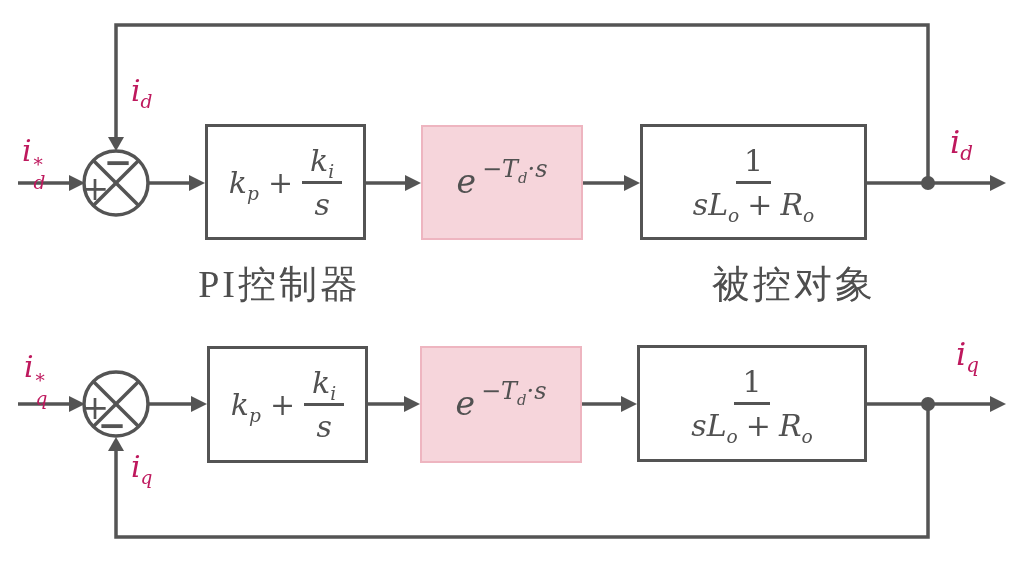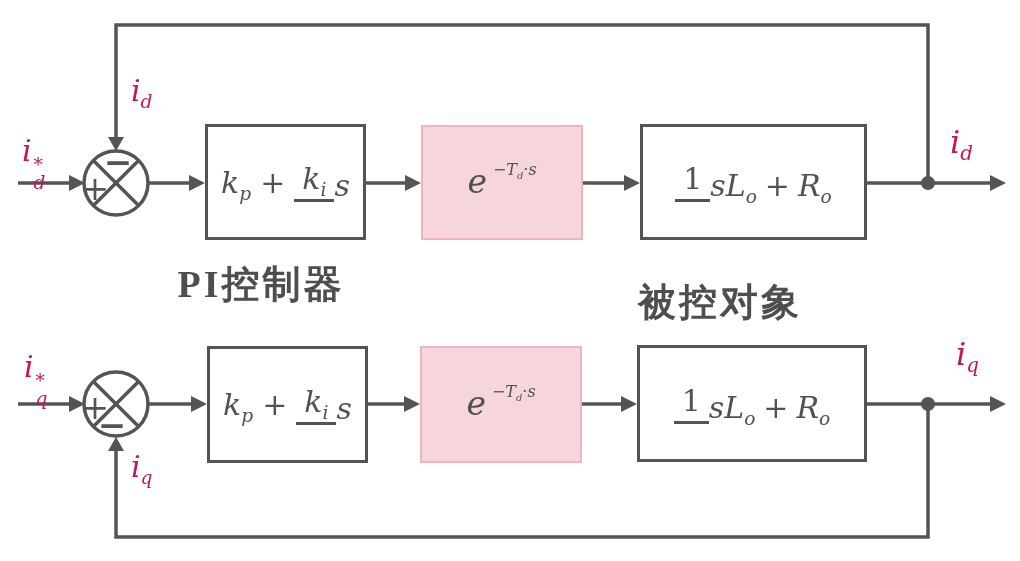--- a/index.html
+++ b/index.html
@@ -13,44 +13,44 @@
   .block{
     position:absolute;box-sizing:border-box;background:#ffffff;
     border:3px solid #545454;display:flex;align-items:center;justify-content:center;
   }
   .block.delay{background:#f6d5db;border:2px solid #eeb5c0;}
 
   
   .math{display:flex;align-items:center;font-style:italic;font-size:30px;color:#515151;line-height:1.1;white-space:nowrap;}
   .math .op{font-style:normal;margin:0 9px;}
   sub.msub{font-size:0.62em;font-style:italic;line-height:0;}
-  .frac{display:inline-flex;flex-direction:row;align-items:flex-end;text-align:center;}
+  .frac{display:inline-flex;flex-direction:column;align-items:center;text-align:center;}
   .frac .num{border-bottom:3px solid #545454;padding:0 8px 4px;}
   .frac .den{padding-top:4px;}
   .up{font-style:normal;}
   .op2{font-style:normal;margin:0 8px;}
   .ebase{font-size:33px;}
-  .dexp{font-size:16px;transform:translateY(-13px);margin-left:6px;}
+  .dexp{font-size:24px;transform:translateY(-13px);margin-left:6px;}
 
   
   .sig{position:absolute;font-style:italic;font-size:30px;line-height:1.15;color:#be185d;white-space:nowrap;}
   .sig .stack{
     display:inline-flex;flex-direction:column;align-items:flex-start;
     font-size:0.62em;line-height:0.95;vertical-align:-10px;margin-left:2px;font-style:italic;
   }
 
   
   .sign{position:absolute;transform:translate(-50%,-50%);font-style:normal;color:#545454;line-height:1;}
   .sign.plus{font-size:34px;}
   .sign.minus{font-size:34px;font-weight:700;}
 
   
   .cn{
-    position:absolute;top:258px;height:52px;line-height:52px;text-align:center;
-    font-weight:700;font-size:38px;letter-spacing:3px;color:#4e4e4e;
+    position:absolute;top:258px;height:52px;line-height:52px;text-align:right;
+    font-weight:400;font-size:38px;letter-spacing:3px;color:#4e4e4e;
     font-family:"Liberation Serif","DejaVu Serif",serif;
   }
 </style>
 </head>
 <body>
 
 <div class="canvas">
 
   <svg class="wires" viewBox="0 0 1020 561">
     <g stroke="#545454" stroke-width="3.5" fill="none">
@@ -146,21 +146,21 @@
   <div class="block" style="left:637px;top:345px;width:230px;height:117px;">
     <span class="math">
       <span class="frac">
         <span class="num up">1</span>
         <span class="den"><span>sL</span><sub class="msub">o</sub><span class="op2">+</span><span>R</span><sub class="msub">o</sub></span>
       </span>
     </span>
   </div>
 
   <div class="cn" style="left:161px;width:200px;">PI控制器</div>
-  <div class="cn" style="left:620px;width:200px;margin-top:18px;">被控对象</div>
+  <div class="cn" style="left:676px;width:200px;">被控对象</div>
 
   <div class="sig" style="left:22px;top:134px;">
     <span>i</span><span class="stack">
         <span>*</span>
         <span>d</span>
       </span>
   </div>
   <div class="sig" style="left:131px;top:74px;">
     <span>i</span><sub class="msub">d</sub>
   </div>

